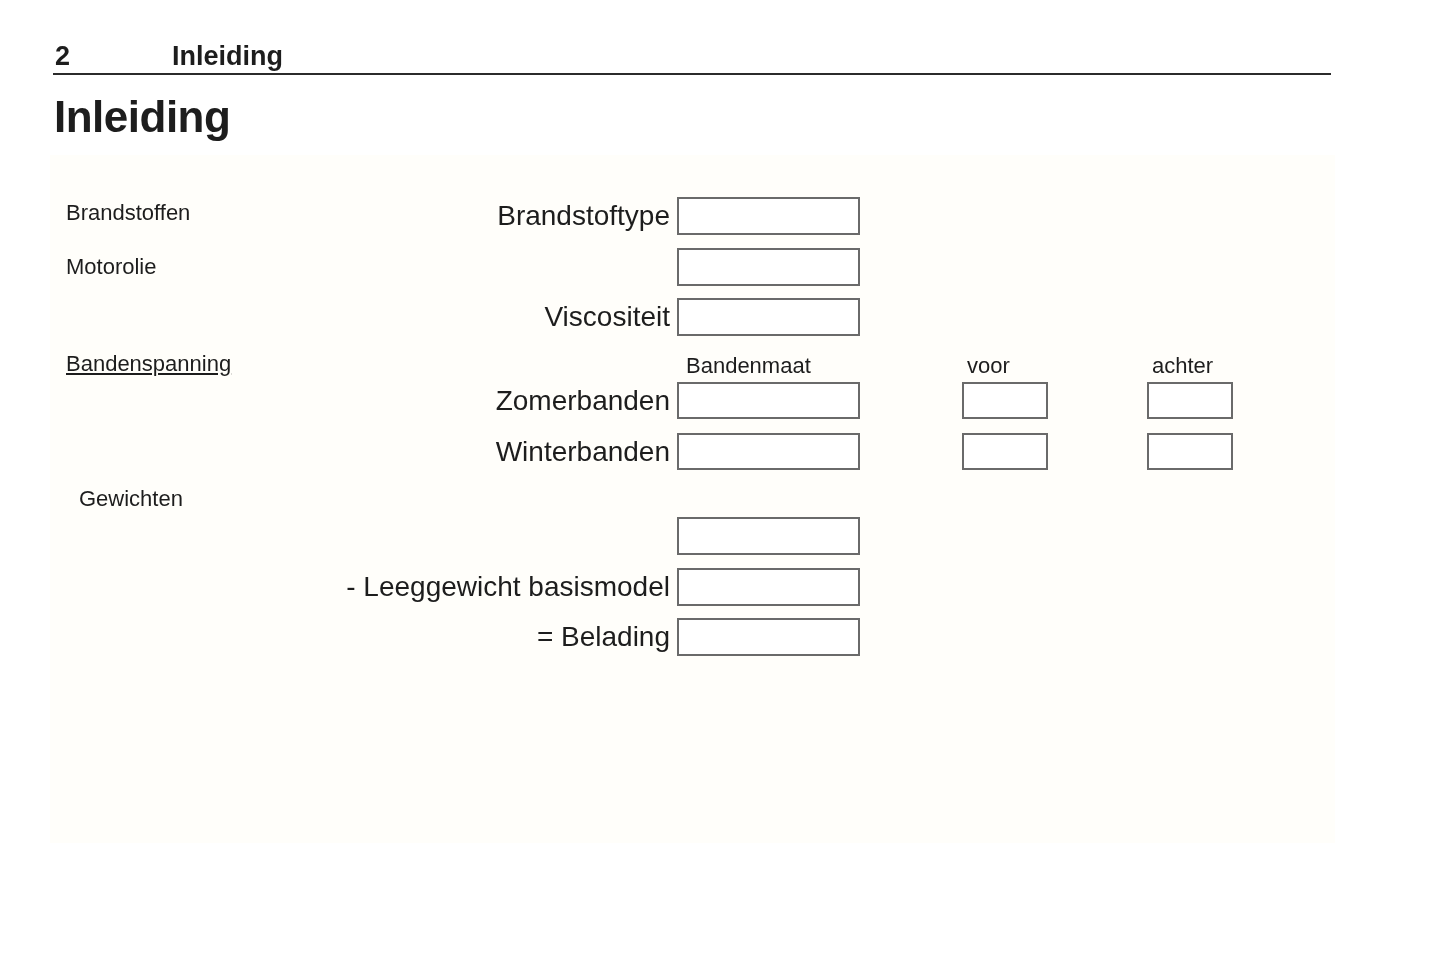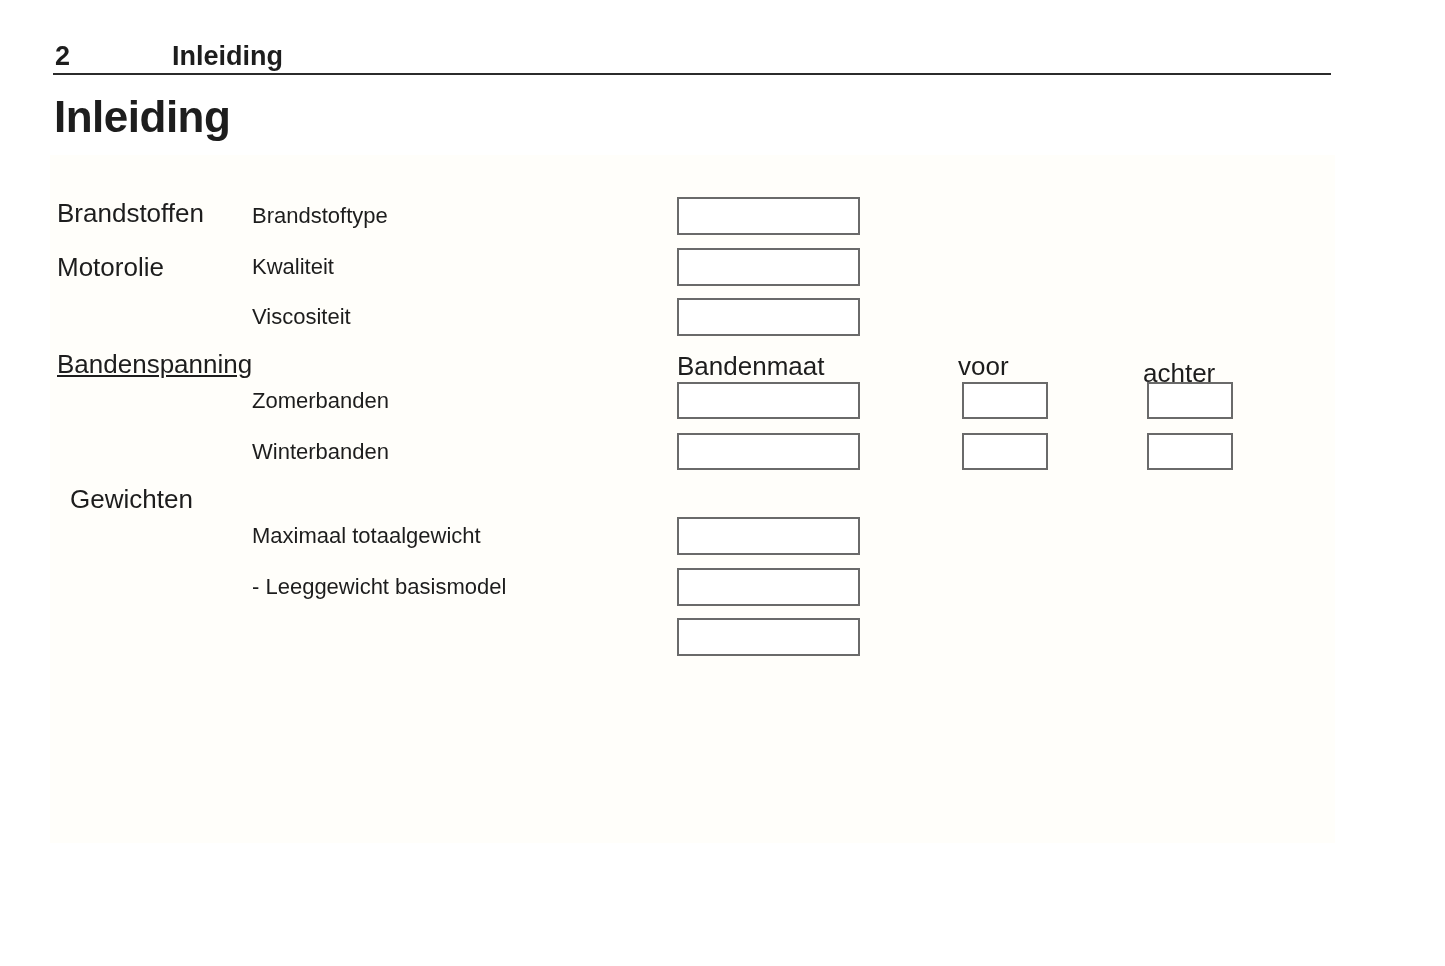--- a/index.html
+++ b/index.html
@@ -7,22 +7,22 @@
   .page { position: relative; width: 1445px; height: 966px; background: #ffffff; overflow: hidden; }
 
   .runhead-num { position: absolute; left: 55px; top: 41px; font-size: 27px; font-weight: 700; }
   .runhead-chapter { position: absolute; left: 172px; top: 41px; font-size: 27px; font-weight: 700; }
   .rule { position: absolute; left: 53px; top: 73px; width: 1278px; height: 0; border-top: 2px solid #2b2b2b; }
 
   .title { position: absolute; left: 54px; top: 92px; margin: 0; font-size: 44px; font-weight: 700; letter-spacing: -0.5px; }
 
   .panel { position: absolute; left: 50px; top: 155px; width: 1285px; height: 688px; background: #fffefa; }
 
-  .lab { position: absolute; font-size: 26px; line-height: 26px; white-space: nowrap; }
-  .rlab { position: absolute; left: 202px; width: 430px; font-size: 22px; line-height: 26px; white-space: nowrap; }
+  .lab { position: absolute; font-size: 22px; line-height: 26px; white-space: nowrap; margin-left: 9px; }
+  .rlab { position: absolute; left: 190px; width: 430px; text-align: right; font-size: 28px; line-height: 26px; white-space: nowrap; }
 
   .box {
     position: absolute; box-sizing: border-box;
     width: 183px; height: 38px;
     border: 2px solid #6a6a6a; background: #ffffff;
     padding: 0 6px; font-size: 20px; font-family: inherit; color: #1d1d1d;
   }
   .box.small { width: 86px; height: 37px; }
   .box.tyre { height: 37px; }
 </style>
@@ -40,42 +40,41 @@
   <section class="panel">
 
     <span class="lab" style="left:7px; top:45px;">Brandstoffen</span>
     <span class="lab" style="left:7px; top:99px;text-align:right;">Motorolie</span>
     <span class="lab" style="left:7px; top:196px;text-decoration:underline;">Bandenspanning</span>
     <span class="lab" style="left:20px; top:331px;">Gewichten</span>
 
     <span class="rlab" style="top:48px;">Brandstoftype</span>
     <input type="text" class="box" style="left: 627px; top: 42px;" value="">
 
-    <span class="rlab" style="top:99px;">Kwaliteit</span>
     <input type="text" class="box" style="left: 627px; top: 93px;" value="">
 
     <span class="rlab" style="top:149px;">Viscositeit</span>
     <input type="text" class="box" style="left: 627px; top: 143px;" value="">
 
     <span class="lab" style="left:627px; top:198px;">Bandenmaat</span>
     <span class="lab" style="left:908px; top:198px;">voor</span>
-    <span class="lab" style="left:1093px; top:205px;">achter</span>
+    <span class="lab" style="left:1093px; top:198px;">achter</span>
 
     <span class="rlab" style="top:233px;">Zomerbanden</span>
     <input type="text" class="box tyre" style="left: 627px; top: 227px;" value="">
     <input type="text" class="box small" style="left: 912px; top: 227px;" value="">
     <input type="text" class="box small" style="left: 1097px; top: 227px;" value="">
 
     <span class="rlab" style="top:284px;">Winterbanden</span>
     <input type="text" class="box tyre" style="left: 627px; top: 278px;" value="">
     <input type="text" class="box small" style="left: 912px; top: 278px;" value="">
     <input type="text" class="box small" style="left: 1097px; top: 278px;" value="">
 
-    <span class="rlab" style="top:368px;">Maximaal totaalgewicht</span>
     <input type="text" class="box" style="left: 627px; top: 362px;" value="">
 
     <span class="rlab" style="top:419px;">- Leeggewicht basismodel</span>
     <input type="text" class="box" style="left: 627px; top: 413px;" value="">
 
+    <span class="rlab" style="top:469px;">= Belading</span>
     <input type="text" class="box" style="left: 627px; top: 463px;" value="">
 
   </section>
 </div>
 
 </body></html>

